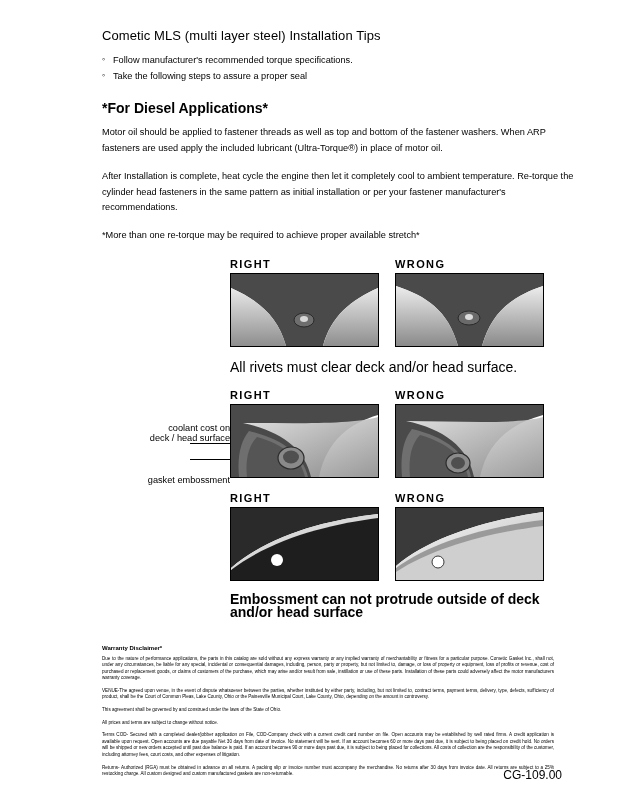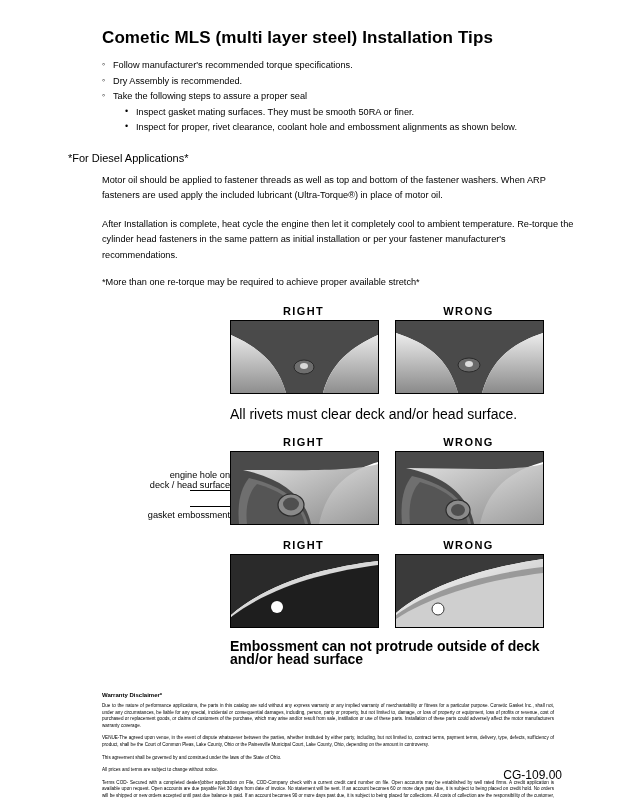--- a/index.html
+++ b/index.html
@@ -15,22 +15,22 @@
     color: #000000;
     overflow: hidden;
   }
   .page {
     position: absolute;
     inset: 0;
     padding: 28px 40px 10px 40px;
     box-sizing: border-box;
   }
   h1.title {
-    font-size: 17px;
-    font-weight: bold;
+    font-size: 13px;
+    font-weight: normal;
     margin: 0 0 10px 62px;
     letter-spacing: .1px;
   }
   ul.bullets {
     list-style: none;
     margin: 4px 0 0 62px;
     padding: 0;
   }
   ul.bullets > li {
     font-size: 9.2px;
@@ -57,23 +57,23 @@
     padding-left: 11px;
   }
   ul.sub > li::before {
     content: "\2022";
     position: absolute;
     left: 0;
     top: -1px;
     font-size: 9px;
   }
   h2.subtitle {
-    font-size: 11px;
-    font-weight: normal;
-    margin: 16px 0 9px 28px;
+    font-size: 14px;
+    font-weight: bold;
+    margin: 16px 0 9px 62px;
   }
   p.para {
     font-size: 9.2px;
     line-height: 15.5px;
     margin: 0 2px 0 62px;
     max-width: 475px;
   }
   p.para + p.para { margin-top: 13px; }
   p.note {
     font-size: 9.2px;
@@ -85,21 +85,21 @@
     margin-top: 18px;
     position: relative;
   }
   .figrow {
     display: flex;
     gap: 18px;
     margin-left: 190px;
   }
   .figcol { width: 147px; }
   .figlabel {
-    text-align: center;
+    text-align: left;
     font-size: 11px;
     font-weight: bold;
     letter-spacing: 1.4px;
     padding-bottom: 3px;
   }
   .figbox {
     width: 147px;
     height: 72px;
     border: 1px solid #000;
     overflow: hidden;
@@ -151,27 +151,22 @@
 </style>
 </head>
 <body>
 
 <div class="page">
 
   <h1 class="title">Cometic MLS (multi layer steel) Installation Tips</h1>
 
   <ul class="bullets">
     <li>Follow manufacturer's recommended torque specifications.</li>
-    <li>Dry Assembly is recommended.</li>
     <li>
       <span>Take the following steps to assure a proper seal</span>
-      <ul class="sub">
-        <li>Inspect gasket mating surfaces.  They must be smooth 50RA or finer.</li>
-        <li>Inspect for proper, rivet clearance, coolant hole and embossment alignments as shown below.</li>
-      </ul>
     </li>
   </ul>
 
   <h2 class="subtitle">*For Diesel Applications*</h2>
   <p class="para">Motor oil should be applied to fastener threads as well as top and bottom of the fastener washers. When ARP fasteners are used apply the included lubricant (Ultra-Torque®) in place of motor oil.</p>
   <p class="para">After Installation is complete, heat cycle the engine then let it completely cool to ambient temperature. Re-torque the cylinder head fasteners in the same pattern as initial installation or per your fastener manufacturer's recommendations.</p>
   <p class="note">*More than one re-torque may be required to achieve proper available stretch*</p>
 
   <div class="figures">
 
@@ -214,23 +209,23 @@
           </svg>
         </div>
       </div>
     </div>
     <div class="figcaption">All rivets must clear deck and/or head surface.</div>
 
     <div class="rowgap"></div>
 
     <div style="position:relative;">
       <div class="callouts" style="top:34px;">
-        <div>engine hole on</div>
+        <div>coolant cost on</div>
         <div>deck / head surface</div>
-        <div style="margin-top:20px;">gasket embossment</div>
+        <div style="margin-top:32px;">gasket embossment</div>
       </div>
       <div class="callout-line" style="left:150px; top:54px; width:88px;"></div>
       <div class="callout-line" style="left:150px; top:70px; width:100px;"></div>
 
       <div class="figrow">
         <div class="figcol">
           <div class="figlabel">RIGHT</div>
           <div class="figbox">
             <svg width="147" height="72" viewBox="0 0 147 72">
               <defs>

